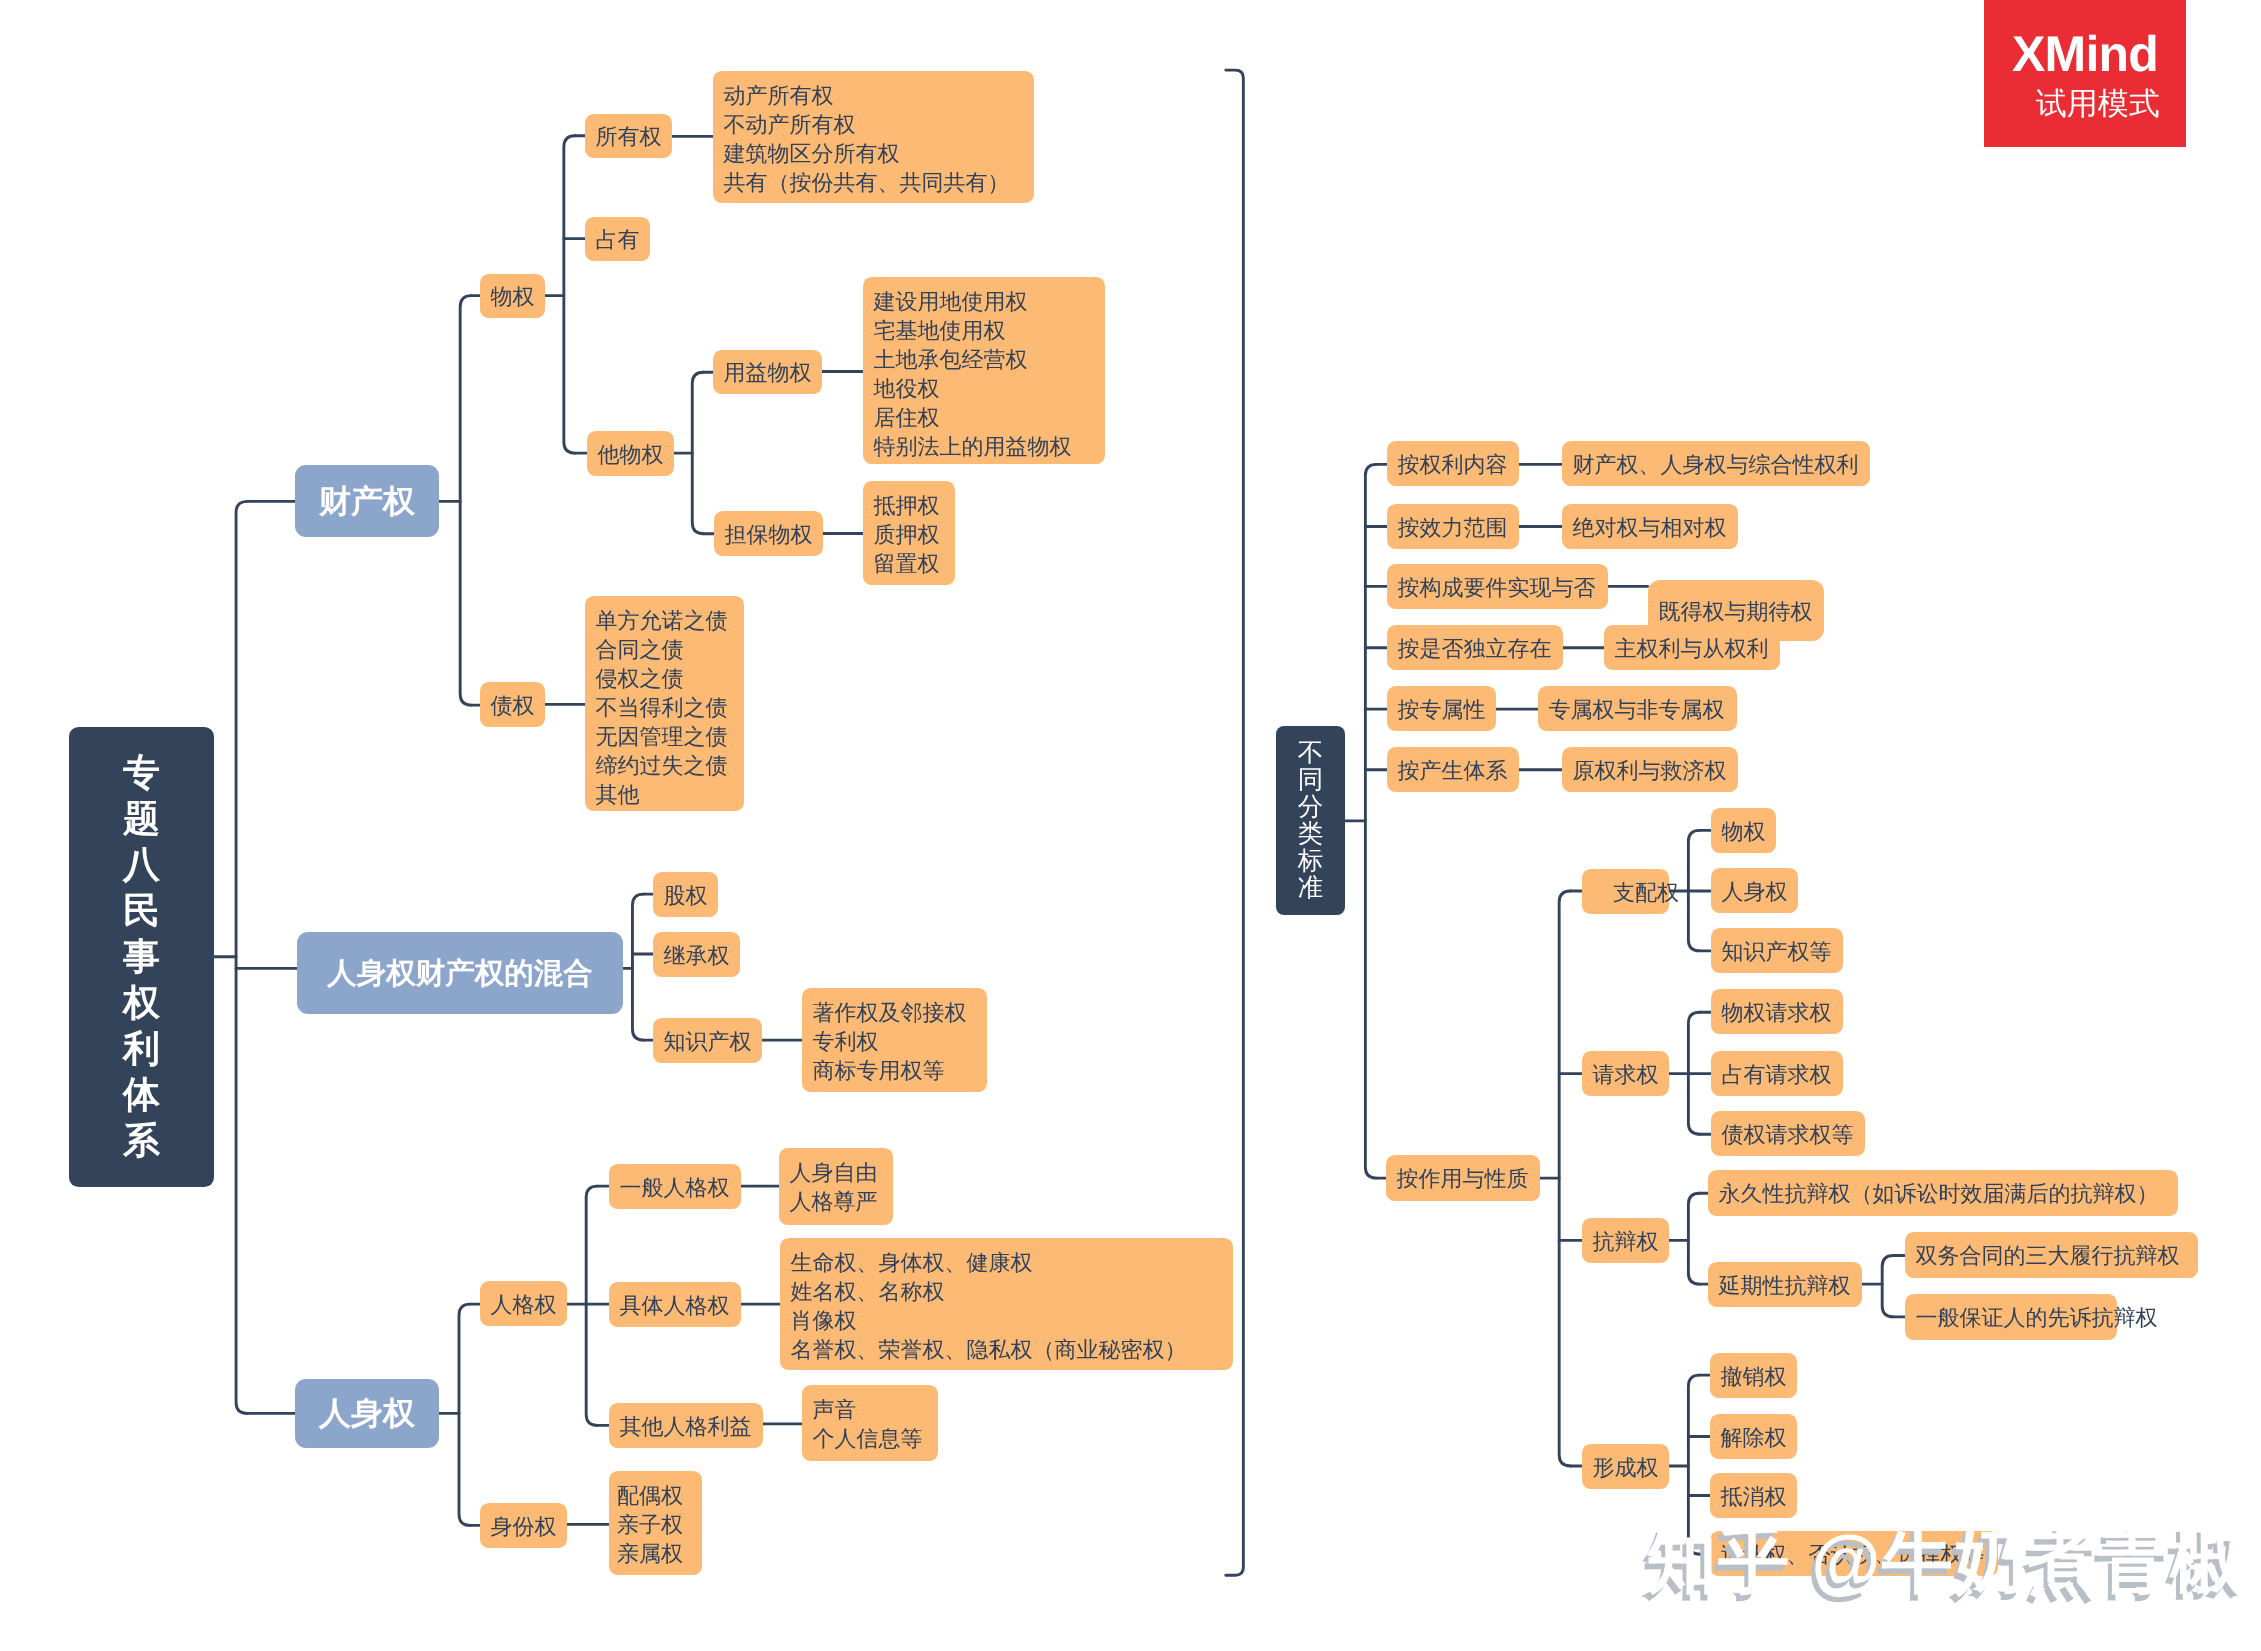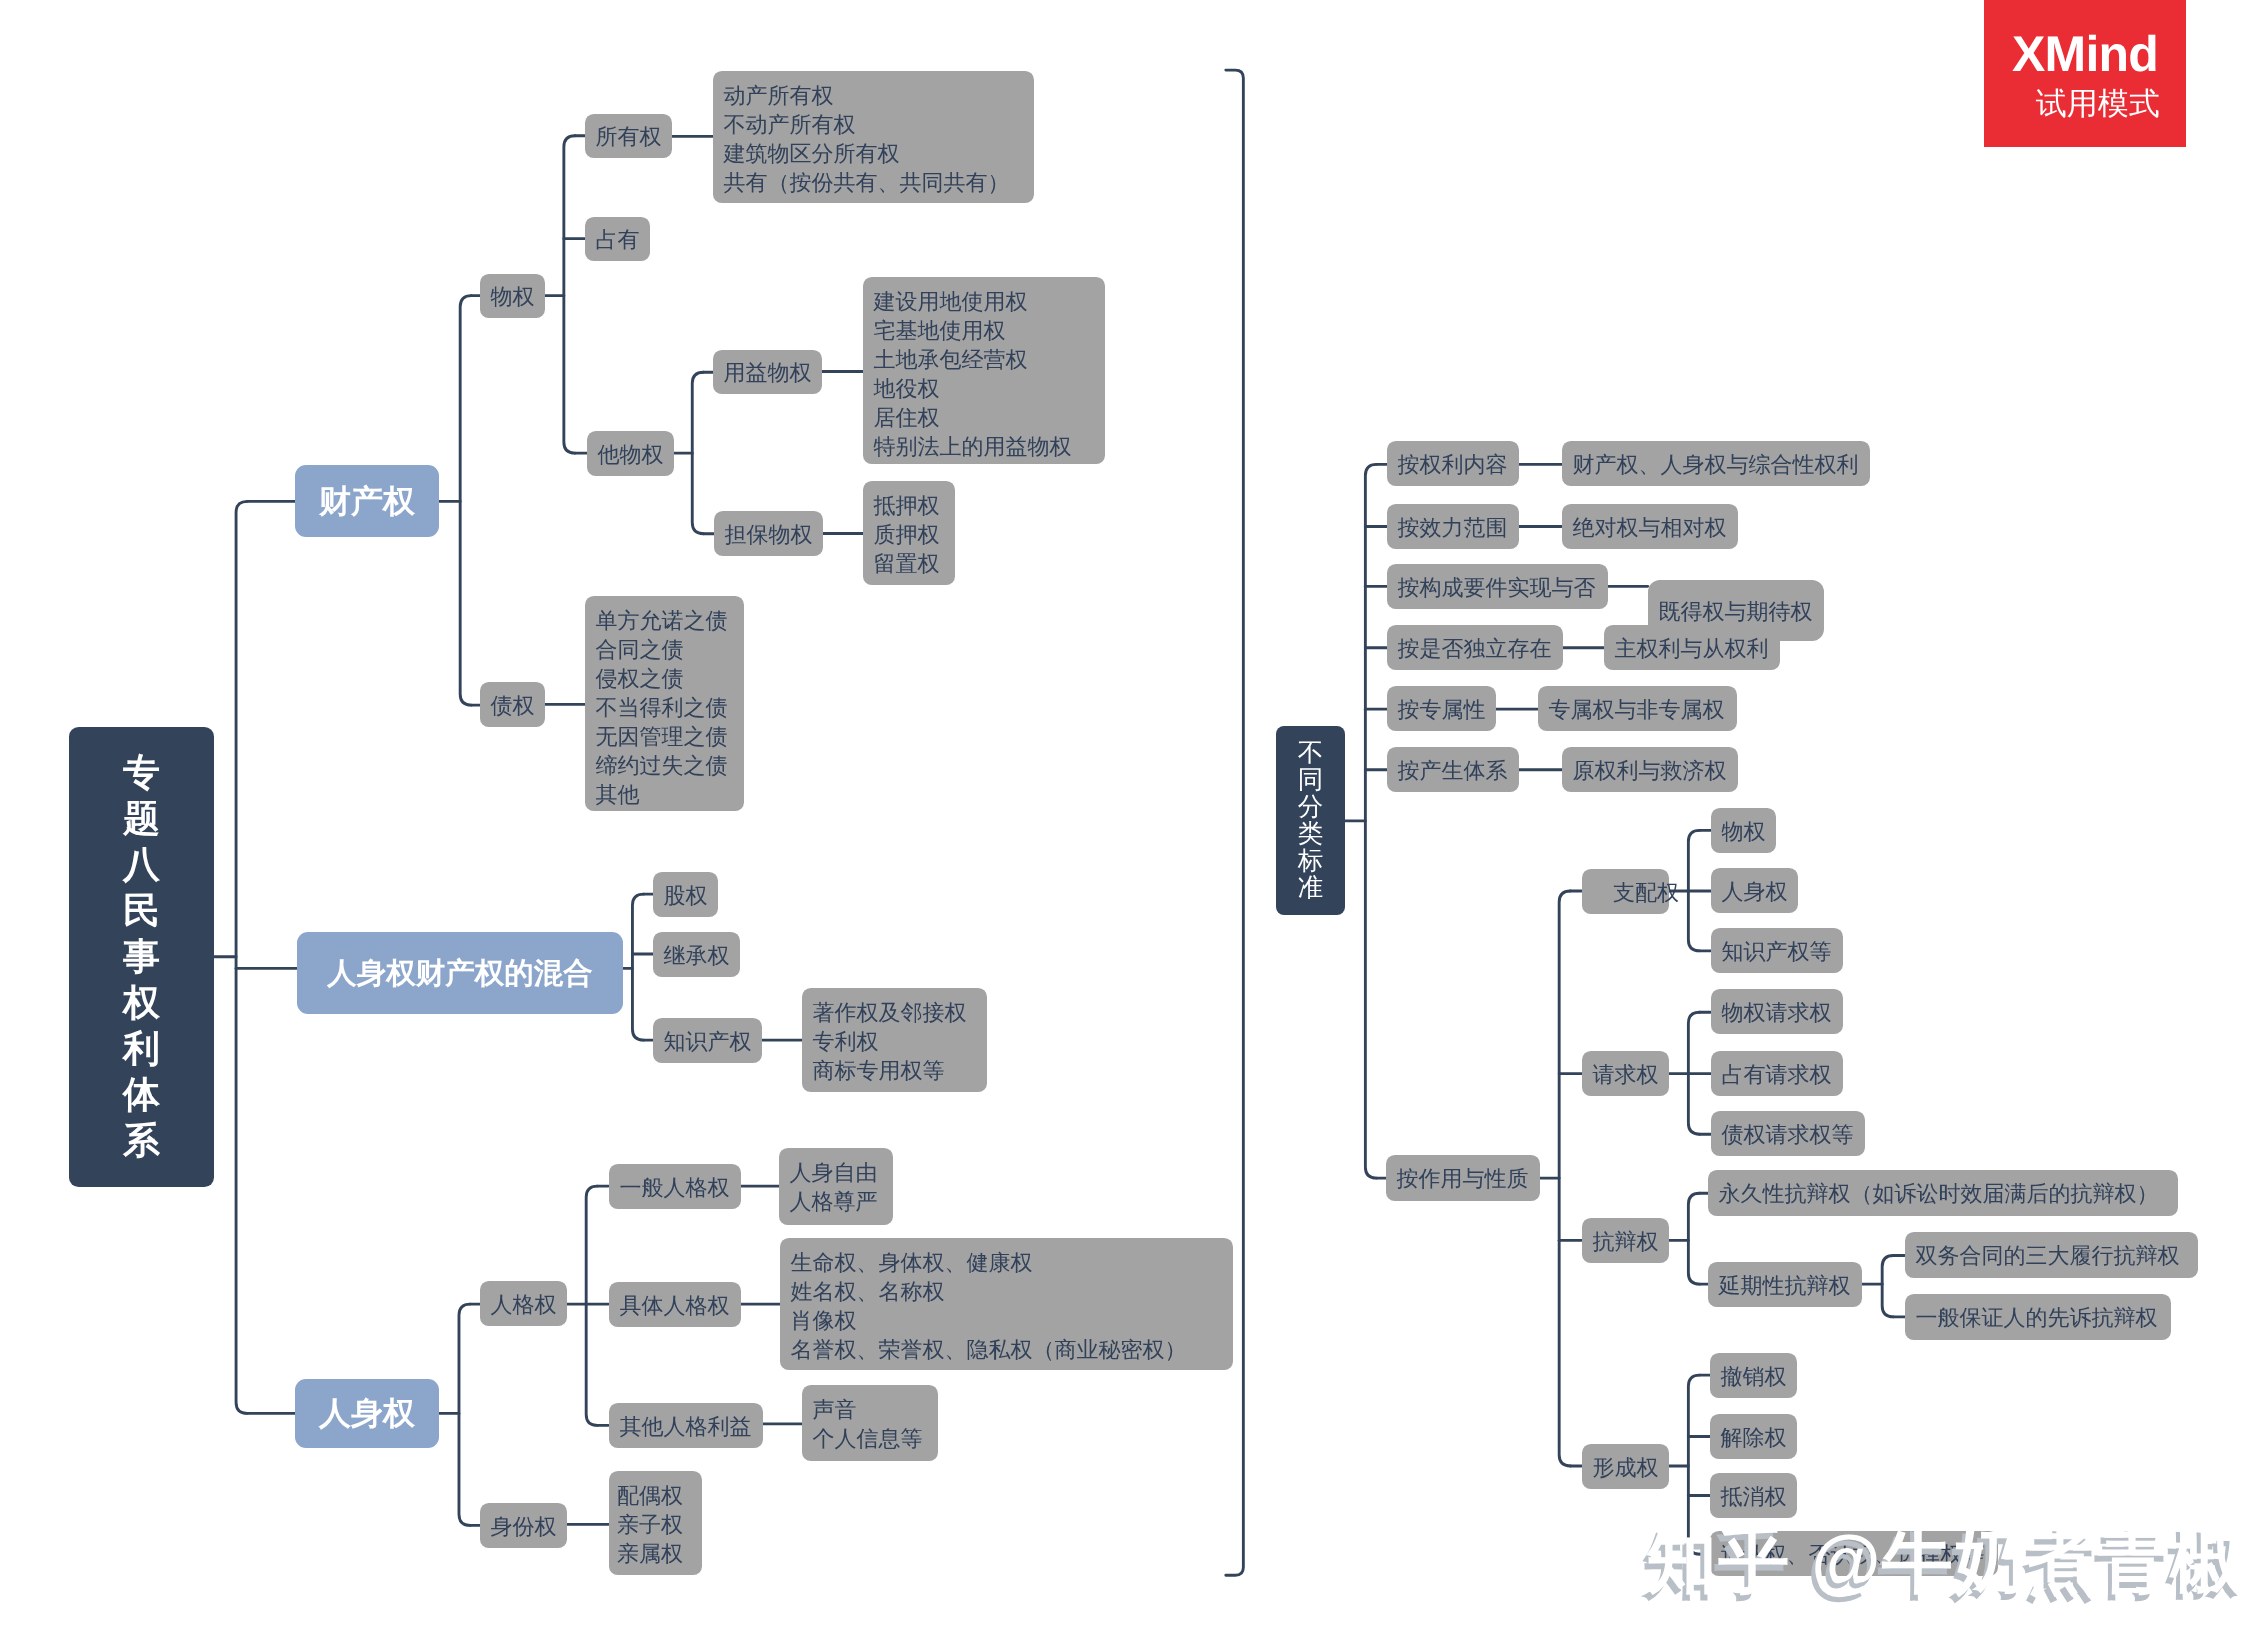--- a/index.html
+++ b/index.html
@@ -3,21 +3,21 @@
 <meta charset="utf-8">
 <title>专题八民事权利体系</title>
 <style>
 html,body{margin:0;padding:0;}
 body{width:2261px;height:1652px;overflow:hidden;background:#ffffff;
      font-family:"Liberation Sans",sans-serif;
      -webkit-font-smoothing:antialiased;text-rendering:geometricPrecision;}
 #canvas{position:relative;width:2261px;height:1652px;background:#ffffff;}
 #links{position:absolute;left:0;top:0;width:2261px;height:1652px;}
 #links path{fill:none;stroke:#32435a;stroke-width:3.6;stroke-linecap:round;stroke-linejoin:round;}
-.node{position:absolute;box-sizing:border-box;background:#a3a3a3;color:#31415a;
+.node{position:absolute;box-sizing:border-box;background:#fdba74;color:#31415a;
       border-radius:8.8px;font-size:22px;line-height:29px;white-space:pre;}
 .node.leaf{display:flex;align-items:center;padding:1.6px 10.4px 0 10.4px;}
 .node.multi{padding:9.6px 10.4px 6.4px 10.4px;}
 .node.main{background:#8ba5cb;color:#ffffff;font-weight:bold;font-size:32px;
            border-radius:11px;display:flex;align-items:center;justify-content:center;padding:0;}
 .node.root{background:#32435a;color:#ffffff;font-weight:bold;font-size:37px;
            border-radius:9.6px;display:flex;flex-direction:column;align-items:center;
            justify-content:center;padding:0;}
 .node.root span{display:block;line-height:46px;height:46px;}
 .node.pivot{background:#32435a;color:#ffffff;font-size:25.5px;border-radius:8px;
@@ -197,21 +197,21 @@
 <div class="node leaf" style="left:1711px;top:868px;width:87px;height:45px;">人身权</div>
 <div class="node leaf" style="left:1711px;top:928px;width:132px;height:45px;">知识产权等</div>
 <div class="node leaf" style="left:1582px;top:1051px;width:87px;height:45px;">请求权</div>
 <div class="node leaf" style="left:1711px;top:989px;width:132px;height:45px;">物权请求权</div>
 <div class="node leaf" style="left:1711px;top:1051px;width:132px;height:45px;">占有请求权</div>
 <div class="node leaf" style="left:1711px;top:1111px;width:154px;height:45px;">债权请求权等</div>
 <div class="node leaf" style="left:1582px;top:1218px;width:87px;height:45px;">抗辩权</div>
 <div class="node leaf" style="left:1708px;top:1170px;width:470px;height:46px;">永久性抗辩权（如诉讼时效届满后的抗辩权）</div>
 <div class="node leaf" style="left:1708px;top:1262px;width:154px;height:45px;">延期性抗辩权</div>
 <div class="node leaf" style="left:1905px;top:1232px;width:293px;height:46px;">双务合同的三大履行抗辩权</div>
-<div class="node leaf" style="left:1905px;top:1294px;width:266px;height:46px;">一般保证人的先诉抗辩权</div>
+<div class="node leaf" style="left:1905px;top:1294px;width:212px;height:46px;">一般保证人的先诉抗辩权</div>
 <div class="node leaf" style="left:1582px;top:1444px;width:87px;height:45px;">形成权</div>
 <div class="node leaf" style="left:1710px;top:1353px;width:87px;height:45px;">撤销权</div>
 <div class="node leaf" style="left:1710px;top:1414px;width:87px;height:45px;">解除权</div>
 <div class="node leaf" style="left:1710px;top:1473px;width:87px;height:45px;">抵消权</div>
 <div class="node leaf" style="left:1710px;top:1531px;width:288px;height:45px;">追认权、否认权、选择权等</div>
 <div id="badge">
       <div class="bname">XMind</div>
       <div class="bmode">试用模式</div>
     </div>
 <div id="watermark">知乎 @牛奶煮青椒</div>

